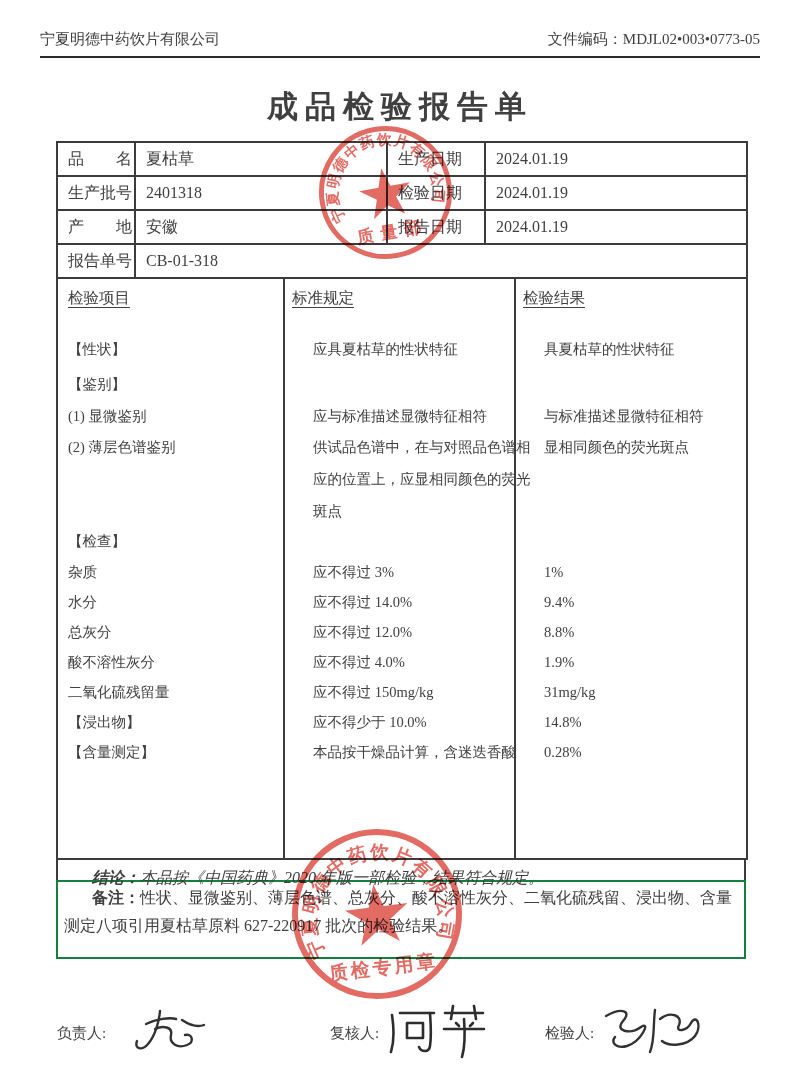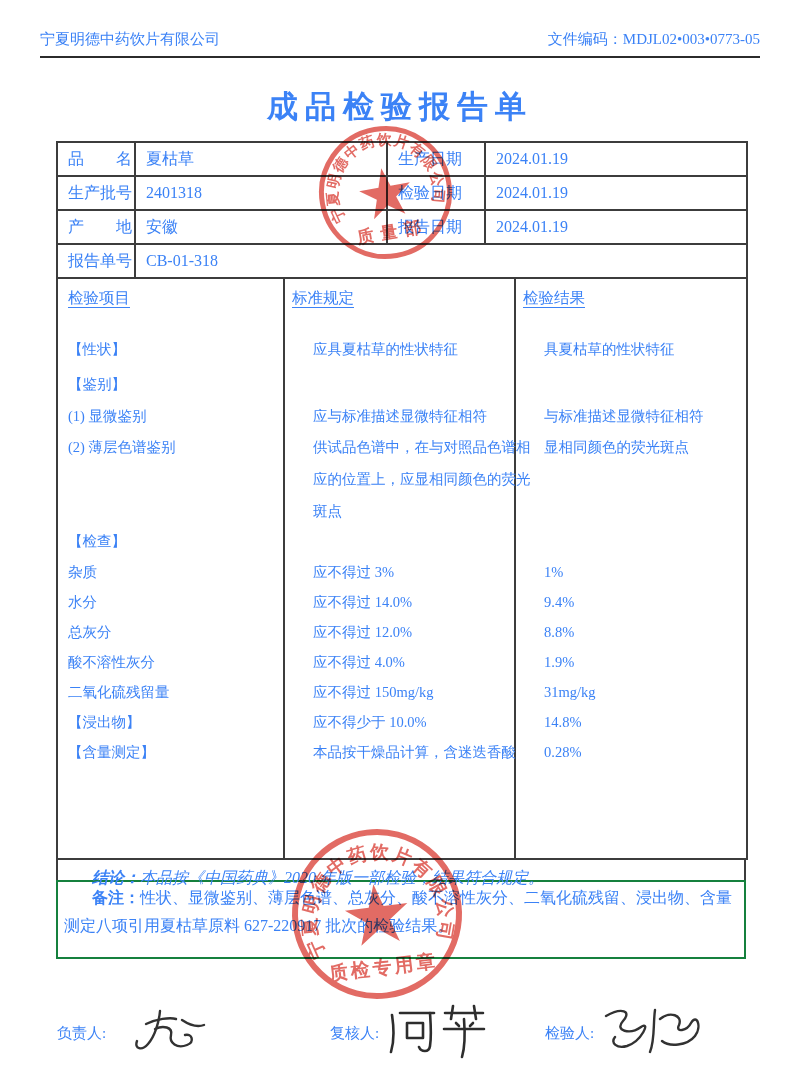--- a/index.html
+++ b/index.html
@@ -1,20 +1,20 @@
 <!DOCTYPE html>
 <html><head>
 <meta charset="utf-8">
 <style>
   * { margin:0; padding:0; box-sizing:border-box; }
   html,body { background:#ffffff; }
   .page {
     position:relative; width:800px; height:1075px; margin:0 auto;
     background:#ffffff; overflow:hidden;
-    font-family:"Liberation Serif","DejaVu Serif",serif; color:#3b82f6;
+    font-family:"Liberation Serif","DejaVu Serif",serif; color:#404040;
   }
   
   .doc-header { position:absolute; top:30px; left:40px; right:40px;
     display:flex; justify-content:space-between; font-size:15px; }
   .header-rule { position:absolute; top:56px; left:40px; right:40px;
     border-top:2px solid #2b2b2b; }
   
   .report-title { position:absolute; top:86px; left:0; width:100%;
     text-align:center; font-size:31px; font-weight:bold; letter-spacing:7px; }
   

